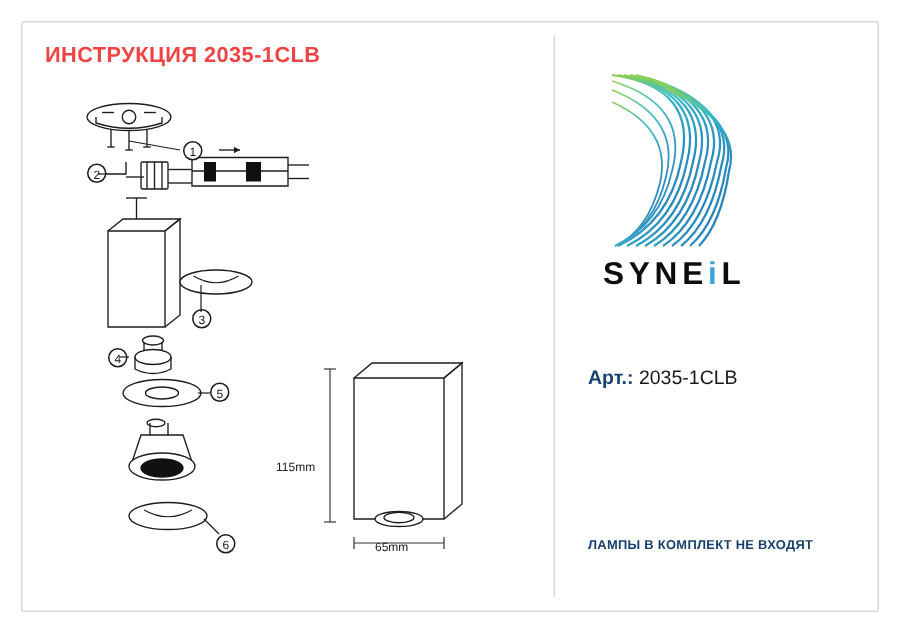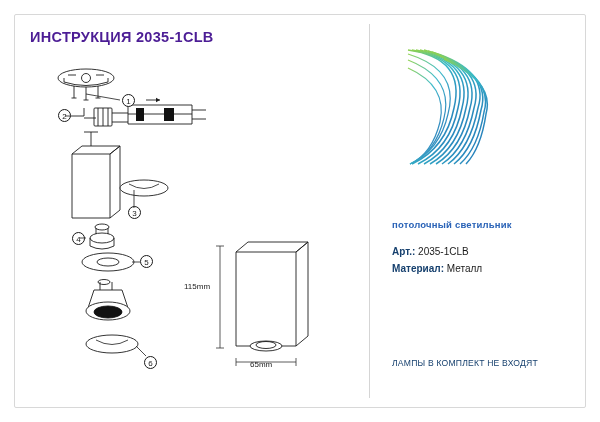--- a/index.html
+++ b/index.html
@@ -28,21 +28,21 @@
     background: #ffffff;
     box-sizing: border-box;
   }
   .title {
     position: absolute;
     left: 30px;
     top: 29px;
     font-size: 14.5px;
     font-weight: bold;
     letter-spacing: 0.3px;
-    color: #4c1d95;
+    color: #ef4444;
     white-space: nowrap;
   }
   .divider {
     position: absolute;
     left: 369px;
     top: 24px;
     width: 1px;
     height: 374px;
     background: #d5d5d5;
   }
@@ -111,38 +111,38 @@
     font-weight: bold;
     letter-spacing: 0.2px;
   }
   .specs {
     position: absolute;
     left: 392px;
     top: 244px;
     width: 180px;
   }
   .spec-row {
-    font-size: 10px;
+    font-size: 13px;
     line-height: 16.5px;
     color: #1a1a1a;
     white-space: nowrap;
   }
   .spec-row .k {
     font-weight: bold;
     color: #16406e;
   }
   .spec-row .v {
     color: #1a1a1a;
   }
   .footnote {
     position: absolute;
     left: 392px;
     top: 358px;
     font-size: 8.6px;
-    font-weight: normal;
+    font-weight: bold;
     color: #16406e;
     letter-spacing: 0.2px;
   }
 </style>
 </head>
 <body>
 
 <div id="page">
   <div class="sheet"></div>
 
@@ -266,21 +266,21 @@
       <g stroke="#1d1d1d" stroke-width="0.8" fill="none">
         <line x1="62" y1="38" x2="96" y2="44"></line>
         <line x1="46" y1="60" x2="41" y2="60"></line>
         <line x1="110" y1="134" x2="110" y2="152"></line>
         <line x1="62" y1="182" x2="56" y2="182"></line>
         <line x1="108" y1="206" x2="116" y2="206"></line>
         <line x1="112" y1="290" x2="122" y2="300"></line>
       </g>
     </svg>
 
-    <div class="dimtext" style="left:160px; top:226px;">115mm</div>
+    <div class="dimtext" style="left:160px; top:251px;">115mm</div>
     <div class="dimtext" style="left:226px; top:304px;">65mm</div>
   </div>
 
   <div class="brand-block">
     <svg class="logo-mark" viewBox="0 0 92 128">
       <defs>
         <linearGradient id="g1" x1="0" y1="0" x2="1" y2="1">
           <stop offset="0%" stop-color="#8fd14f"></stop>
           <stop offset="45%" stop-color="#37b9c8"></stop>
           <stop offset="100%" stop-color="#1f63b5"></stop>
@@ -297,29 +297,25 @@
         <path d="M34 10 Q90 30 79 66 Q72 104 52 120"></path>
         <path d="M38 12 Q92 34 82 68 Q76 104 58 120"></path>
         <path d="M42 15 Q93 38 84 70 Q79 104 64 120"></path>
       </g>
       <g stroke="url(#g1)" fill="none" stroke-width="1.2" opacity="0.95">
         <path d="M6 10 Q58 26 46 70 Q38 106 8 120"></path>
         <path d="M6 16 Q52 34 42 74 Q34 108 8 120"></path>
         <path d="M6 24 Q46 42 38 78 Q30 110 8 120"></path>
       </g>
     </svg>
+    <div class="logo-word"><span>SYNE</span><span class="dot">i</span><span>L</span></div>
   </div>
 
-  <div class="prod-type">потолочный светильник</div>
 
   <div class="specs">
     <div class="spec-row">
       <span class="k">Арт.:</span>
       <span class="v">2035-1CLB</span>
     </div>
-    <div class="spec-row">
-      <span class="k">Материал:</span>
-      <span class="v">Металл</span>
-    </div>
   </div>
 
   <div class="footnote">ЛАМПЫ В КОМПЛЕКТ НЕ ВХОДЯТ</div>
 </div>
 
 </body></html>

